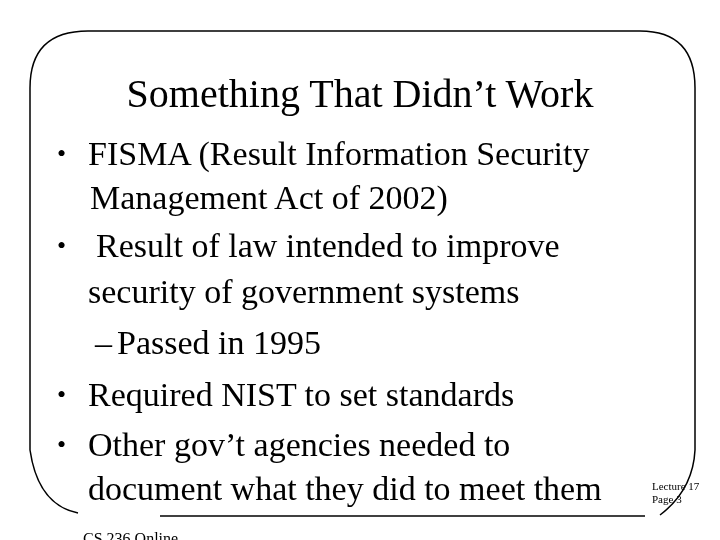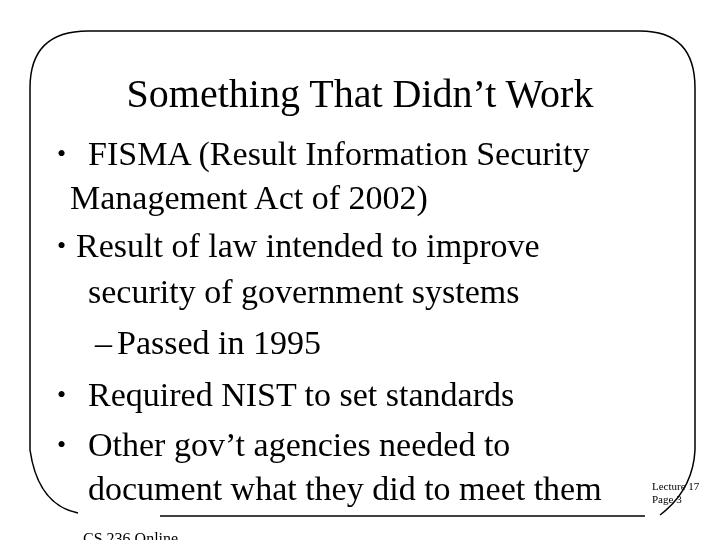--- a/index.html
+++ b/index.html
@@ -92,24 +92,24 @@
              Q 38 505 78 513" fill="none" stroke="#000000" stroke-width="1.5"></path>
     <line x1="160" y1="516" x2="645" y2="516" stroke="#000000" stroke-width="1.3"></line>
   </svg>
 
   <h1 class="title">Something That Didn’t Work</h1>
 
   <div class="body">
 
     <span class="bullet" style="top:134px">•</span>
     <span class="line" style="left:88px; top:134px">FISMA (Result Information Security</span>
-    <span class="line" style="left:70px; top:178px">Management Act of 2002)</span>
+    <span class="line" style="left:90px; top:178px">Management Act of 2002)</span>
 
     <span class="bullet" style="top:226px">•</span>
-    <span class="line" style="left:76px; top:226px">Result of law intended to improve</span>
+    <span class="line" style="left:96px; top:226px">Result of law intended to improve</span>
     <span class="line" style="left:88px; top:272px">security of government systems</span>
 
     <span class="dash" style="left:95px; top:323px">–</span>
     <span class="line" style="left:117px; top:323px">Passed in 1995</span>
 
     <span class="bullet" style="top:375px">•</span>
     <span class="line" style="left:88px; top:375px">Required NIST to set standards</span>
 
     <span class="bullet" style="top:425px">•</span>
     <span class="line" style="left:88px; top:425px">Other gov’t agencies needed to</span>

